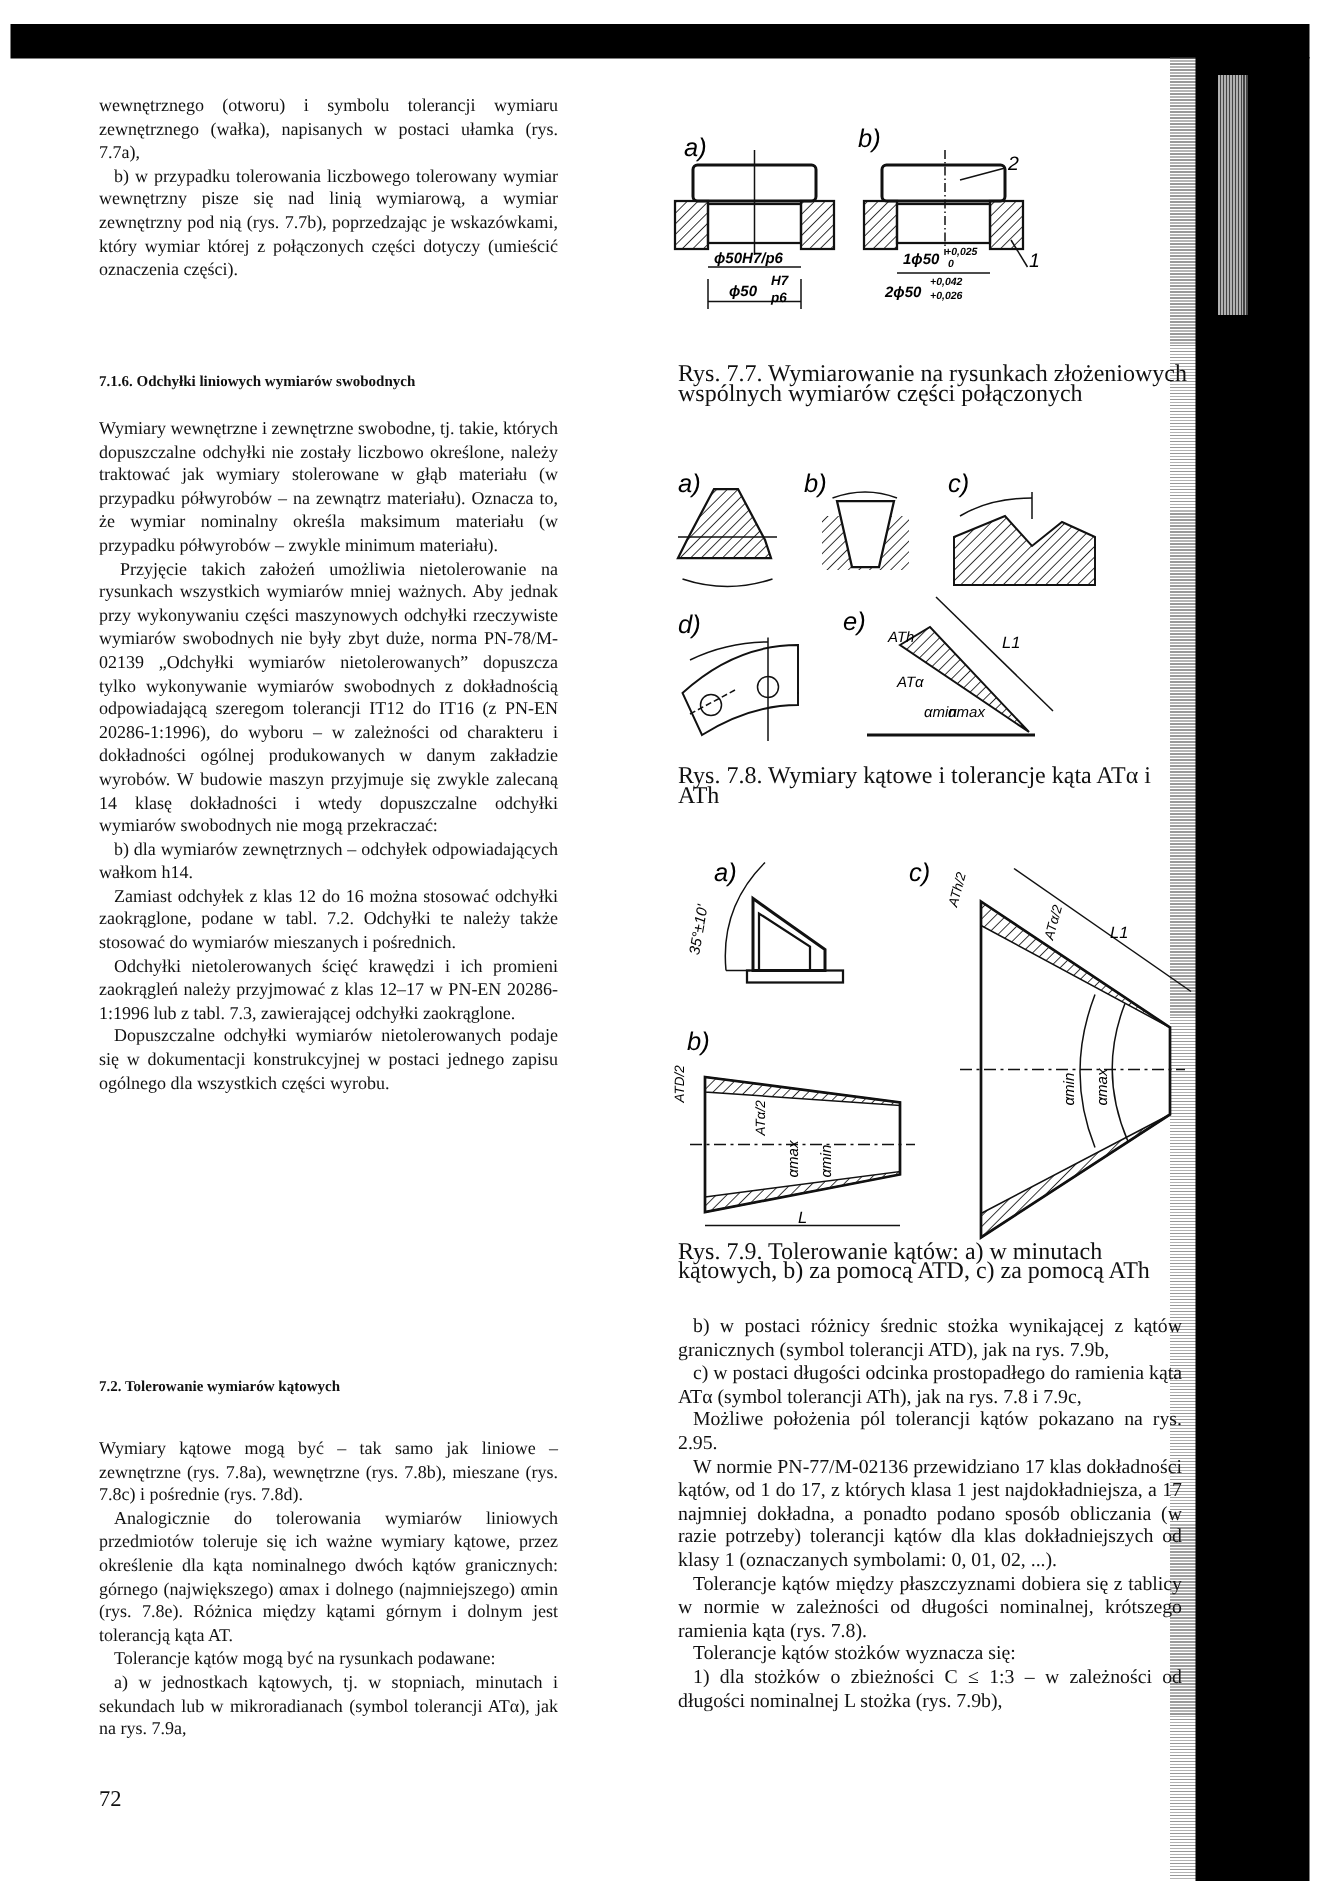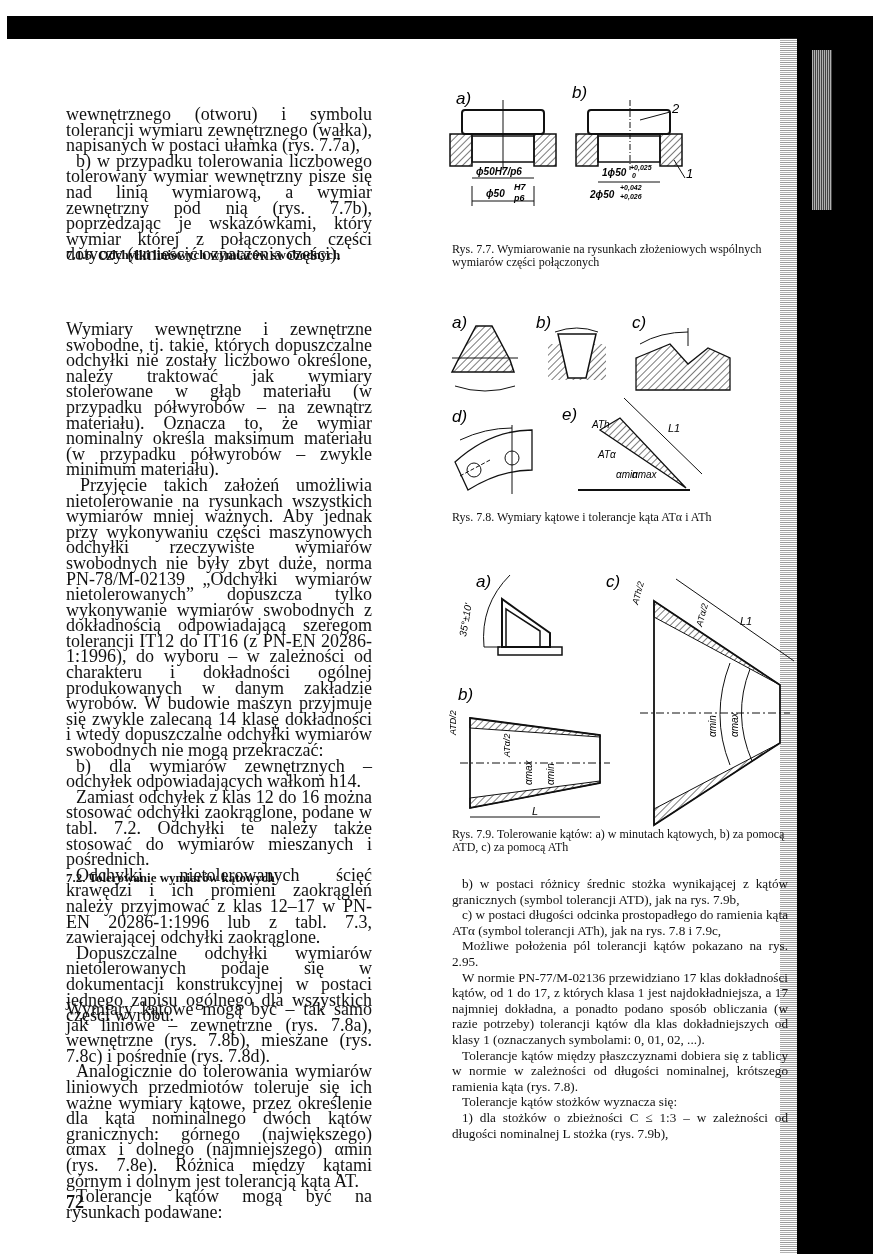--- a/index.html
+++ b/index.html
@@ -5,26 +5,26 @@
   html,body{margin:0;padding:0;background:#fff;}
   body{width:893px;height:1254px;position:relative;overflow:hidden;font-family:"Liberation Serif","DejaVu Serif",serif;color:#111;}
   .topbar{position:absolute;left:7px;top:16px;width:866px;height:23px;background:#000;}
   .rightstrip{position:absolute;left:797px;top:38px;width:76px;height:1216px;background:#000;}
   .rightnoise{position:absolute;left:780px;top:38px;width:22px;height:1216px;
     background:repeating-linear-gradient(0deg,#fff 0 1px,#777 1px 2px,#fff 2px 3px,#444 3px 4px);opacity:.55;}
   .rightnoise2{position:absolute;left:812px;top:50px;width:20px;height:160px;
     background:repeating-linear-gradient(90deg,#ddd 0 1px,#555 1px 2px);opacity:.8;}
   .p{margin:0;}
   .ind{text-indent:10px;}
-  h2{font-size:13px;font-weight:bold;margin:0;line-height:18px;}
+  h2{font-size:10px;font-weight:bold;margin:0;line-height:18px;}
   .h716{position:absolute;left:66px;top:246px;}
-  .h72{position:absolute;left:66px;top:869px;}
-  .blk{position:absolute;left:66px;width:306px;font-size:18px;line-height:15.6px;text-align:justify;margin-top:44px;}
-  .pageno{position:absolute;left:66px;top:1192px;font-size:18px;font-weight:bold;}
-  .cap{position:absolute;font-size:12px;line-height:13px;}
+  .h72{position:absolute;left:66px;top:916px;}
+  .blk{position:absolute;left:66px;width:306px;font-size:12px;line-height:15.6px;text-align:justify;}
+  .pageno{position:absolute;left:66px;top:1192px;font-size:15px;}
+  .cap{position:absolute;font-size:16px;line-height:13px;}
   .rblk{position:absolute;left:452px;width:336px;font-size:13.2px;line-height:15.6px;text-align:justify;overflow:hidden;white-space:normal;}
   .fig{position:absolute;}
   svg text{font-family:"Liberation Sans","DejaVu Sans",sans-serif;font-style:italic;}
 </style>
 </head>
 <body>
 
 <div class="topbar"></div>
 <div class="rightnoise"></div>
 <div class="rightstrip"></div>
@@ -45,20 +45,21 @@
   <p class="p ind">Odchyłki nietolerowanych ścięć krawędzi i ich promieni zaokrągleń należy przyjmować z klas 12–17 w PN-EN 20286-1:1996 lub z tabl. 7.3, zawierającej odchyłki zaokrąglone.</p>
   <p class="p ind">Dopuszczalne odchyłki wymiarów nietolerowanych podaje się w dokumentacji konstrukcyjnej w postaci jednego zapisu ogólnego dla wszystkich części wyrobu.</p>
 </div>
 
 <h2 class="h72">7.2. Tolerowanie wymiarów kątowych</h2>
 
 <div class="blk" style="top:958px;">
   <p class="p">Wymiary kątowe mogą być – tak samo jak liniowe – zewnętrzne (rys. 7.8a), wewnętrzne (rys. 7.8b), mieszane (rys. 7.8c) i pośrednie (rys. 7.8d).</p>
   <p class="p ind">Analogicznie do tolerowania wymiarów liniowych przedmiotów toleruje się ich ważne wymiary kątowe, przez określenie dla kąta nominalnego dwóch kątów granicznych: górnego (największego) αmax i dolnego (najmniejszego) αmin (rys. 7.8e). Różnica między kątami górnym i dolnym jest tolerancją kąta AT.</p>
   <p class="p ind">Tolerancje kątów mogą być na rysunkach podawane:</p>
+  <p class="p ind">a) w jednostkach kątowych, tj. w stopniach, minutach i sekundach lub w mikroradianach (symbol tolerancji ATα), jak na rys. 7.9a,</p>
 </div>
 
 <div class="pageno">72</div>
 
 <svg class="fig" style="left:440px;top:60px;" width="300" height="180" viewBox="0 0 300 180">
   <defs>
     <pattern id="hatch" width="5" height="5" patternUnits="userSpaceOnUse" patternTransform="rotate(45)">
       <line x1="0" y1="0" x2="0" y2="5" stroke="#222" stroke-width="1.2"></line>
     </pattern>
   </defs>

